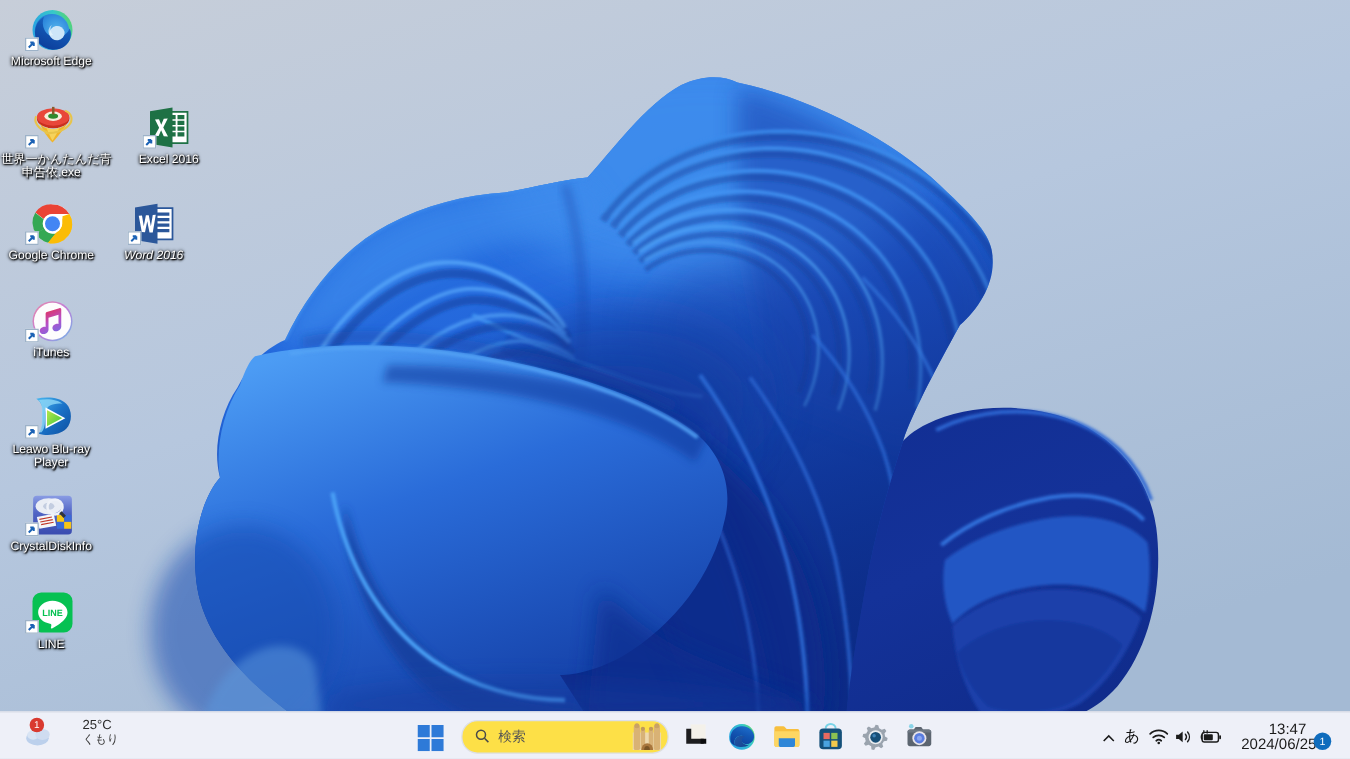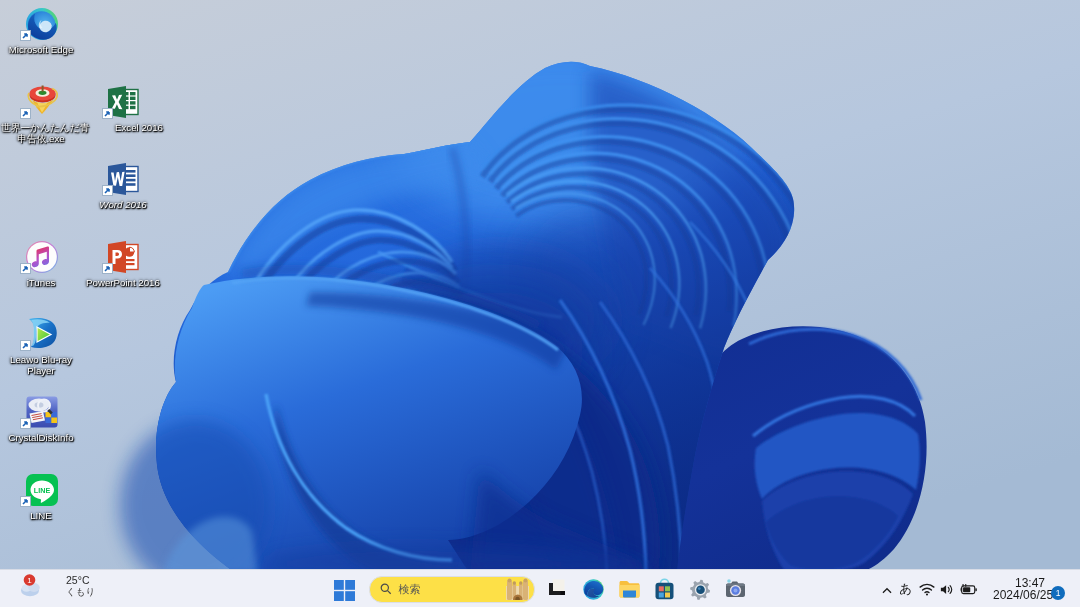--- a/index.html
+++ b/index.html
@@ -264,20 +264,37 @@
 <path d="M 8 15 C 10.5 21 14.5 26.5 18 30 C 21.5 26.5 26.5 20 29.5 15 C 26 18 22 19.6 18.8 19.6 C 15 19.6 10.5 18 8 15 Z" fill="#f0b429"></path>
 <path d="M 13 17.5 C 14.3 21.5 16.3 25.5 18 28.5 C 20 25.5 22.3 21.5 23.6 17.8 C 22 18.8 20.2 19.3 19 19.3 C 17.2 19.3 15 18.6 13 17.5 Z" fill="#f6d35c"></path>
 <path d="M 5 9 C 2.5 13.5 7 19.5 14 21.8 M 28 4.5 C 33.5 6.5 35 12 30.8 16.5 C 26.8 20.8 18.5 23.3 12 22.3" stroke="#e8c44a" stroke-width="1.7" fill="none"></path>
         </svg><span class="sc">
           <svg width="9" height="9" viewBox="0 0 9 9">
             <path d="M2 7 L6 3 M6 3 L3.2 3 M6 3 L6 5.8" stroke="#1b62b5" stroke-width="1.6" fill="none"></path>
           </svg>
         </span></span>
   <div class="lbl" style="">世界一かんたんだ青<br>申告依.exe</div>
 </div>
+    <div class="ic" style="left:1px;top:161px;width:80px;">
+  <span class="g"><svg width="36" height="36" viewBox="0 0 36 36">
+<circle cx="18" cy="18" r="15.5" fill="#fff"></circle>
+<path d="M 18 2.5 A 15.5 15.5 0 0 1 31.4 10.2 L 18 10.2 A 8 8 0 0 0 11 14.2 L 4.3 9 A 15.5 15.5 0 0 1 18 2.5 Z" fill="#ea4335"></path>
+<path d="M 4.2 9.2 L 11 14.3 A 8 8 0 0 0 11.4 22 L 4.8 26 A 15.5 15.5 0 0 1 4.2 9.2 Z" fill="#34a853"></path>
+<path d="M 4.7 25.8 L 11.3 21.8 A 8 8 0 0 0 18 26 L 21 26 L 14.5 33.2 A 15.5 15.5 0 0 1 4.7 25.8 Z" fill="#34a853"></path>
+<path d="M 31.5 10.3 A 15.5 15.5 0 0 1 14.4 33.2 L 21.8 24 A 8 8 0 0 0 26 18 L 26 14 Z" fill="#fbbc05"></path>
+<path d="M 14.6 33.3 L 21.6 24.6 A 8 8 0 0 0 26 18 L 26 12 L 31.5 10.2 A 15.5 15.5 0 0 1 14.6 33.3 Z" fill="#fbbc05"></path>
+<circle cx="18" cy="18" r="7.6" fill="#fff"></circle>
+<circle cx="18" cy="18" r="6" fill="#4285f4"></circle>
+</svg><span class="sc">
+          <svg width="9" height="9" viewBox="0 0 9 9">
+            <path d="M2 7 L6 3 M6 3 L3.2 3 M6 3 L6 5.8" stroke="#1b62b5" stroke-width="1.6" fill="none"></path>
+          </svg>
+        </span></span>
+  <div class="lbl" style="">Google Chrome</div>
+</div>
     <div class="ic" style="left:1px;top:239px;width:80px;">
   <span class="g"><svg width="36" height="36" viewBox="0 0 36 36">
 <defs>
             <linearGradient id="itg" x1="0" y1="0" x2="1" y2="1">
               <stop offset="0" stop-color="#e98aa8"></stop>
               <stop offset="0.5" stop-color="#c27bd8"></stop>
               <stop offset="1" stop-color="#6db9e8"></stop>
             </linearGradient>
 <linearGradient id="itn" x1="0.3" y1="0" x2="0.7" y2="1">
               <stop offset="0" stop-color="#e63050"></stop>
@@ -350,21 +367,21 @@
 <rect x="2" y="2" width="32" height="32" rx="7" fill="#06c152"></rect>
 <path d="M 18 8.5 C 11.6 8.5 6.5 12.7 6.5 17.8 C 6.5 22.4 10.6 26.2 16 26.9 C 16.4 27 16.9 27.2 17 27.5 C 17.1 27.8 17.1 28.3 17 28.7 L 16.8 29.8 C 16.7 30.2 16.5 31.2 18 30.5 C 19.5 29.8 25 26.4 27.5 23.5 C 29.2 21.7 30 19.9 30 17.8 C 30 12.7 24.4 8.5 18 8.5 Z" fill="#fff"></path>
 <text x="18" y="21" font-size="7.2" font-weight="bold" fill="#06c152" text-anchor="middle" font-family="Liberation Sans">LINE</text>
 </svg><span class="sc">
           <svg width="9" height="9" viewBox="0 0 9 9">
             <path d="M2 7 L6 3 M6 3 L3.2 3 M6 3 L6 5.8" stroke="#1b62b5" stroke-width="1.6" fill="none"></path>
           </svg>
         </span></span>
   <div class="lbl" style="">LINE</div>
 </div>
-    <div class="ic" style="left:83px;top:84px;width:80px;text-align:right;">
+    <div class="ic" style="left:95px;top:84px;width:80px;">
   <span class="g"><svg width="36" height="36" viewBox="0 0 36 36">
 <rect x="15" y="5.5" width="17" height="25" fill="#fff" stroke="#1e7145" stroke-width="1.4"></rect>
 <g fill="#1e7145">
 <rect x="17.5" y="8" width="5" height="3.4"></rect>
             <rect x="24" y="8" width="5.5" height="3.4"></rect>
 <rect x="17.5" y="12.6" width="5" height="3.4"></rect>
             <rect x="24" y="12.6" width="5.5" height="3.4"></rect>
 <rect x="17.5" y="17.2" width="5" height="3.4"></rect>
             <rect x="24" y="17.2" width="5.5" height="3.4"></rect>
 <rect x="17.5" y="21.8" width="5" height="3.4"></rect>
@@ -389,36 +406,20 @@
 <rect x="18" y="22.2" width="11.5" height="2.6"></rect>
 </g>
 <path d="M 2 5 L 20 2 L 20 34 L 2 31 Z" fill="#2b579a"></path>
 <path d="M 5 11.5 L 7.6 11.4 L 9 20 L 10.7 11.2 L 13 11.1 L 14.7 20 L 16.2 10.9 L 18.6 10.8 L 16.2 25 L 13.6 24.9 L 11.8 16 L 10 24.7 L 7.4 24.6 Z" fill="#fff"></path>
 </svg><span class="sc">
           <svg width="9" height="9" viewBox="0 0 9 9">
             <path d="M2 7 L6 3 M6 3 L3.2 3 M6 3 L6 5.8" stroke="#1b62b5" stroke-width="1.6" fill="none"></path>
           </svg>
         </span></span>
   <div class="lbl" style="">Word 2016</div>
-</div>
-    <div class="ic" style="left:83px;top:239px;width:80px;">
-  <span class="g"><svg width="36" height="36" viewBox="0 0 36 36">
-<rect x="15" y="5.5" width="17" height="25" fill="#fff" stroke="#d24726" stroke-width="1.4"></rect>
-<circle cx="23.5" cy="13" r="4.8" fill="#d24726"></circle>
-<path d="M 23.5 8.2 A 4.8 4.8 0 0 1 28.3 13 L 23.5 13 Z" fill="#fff" stroke="#d24726" stroke-width="1"></path>
-<rect x="18.5" y="20" width="10" height="2.2" fill="#d24726"></rect>
-<rect x="18.5" y="24" width="10" height="2.2" fill="#d24726"></rect>
-<path d="M 2 5 L 20 2 L 20 34 L 2 31 Z" fill="#d24726"></path>
-<path d="M 6.5 11 L 11.5 11 C 14.3 11 16 12.6 16 15.2 C 16 17.8 14.3 19.5 11.5 19.5 L 9.5 19.5 L 9.5 25 L 6.5 25 Z M 9.5 13.6 L 9.5 17 L 11 17 C 12.3 17 13 16.4 13 15.3 C 13 14.2 12.3 13.6 11 13.6 Z" fill="#fff"></path>
-</svg><span class="sc">
-          <svg width="9" height="9" viewBox="0 0 9 9">
-            <path d="M2 7 L6 3 M6 3 L3.2 3 M6 3 L6 5.8" stroke="#1b62b5" stroke-width="1.6" fill="none"></path>
-          </svg>
-        </span></span>
-  <div class="lbl" style="">PowerPoint 2016</div>
 </div>
 <div id="taskbar">
   <div id="weather">
     <svg width="24" height="26" viewBox="0 0 24 26">
 <ellipse cx="10" cy="17.5" rx="9" ry="5.8" fill="#bcd0ec"></ellipse>
 <ellipse cx="6.5" cy="15" rx="4.8" ry="3.8" fill="#d8e4f4"></ellipse>
 <ellipse cx="14" cy="14.5" rx="5.8" ry="4.4" fill="#cfdcf0"></ellipse>
 <circle cx="9.5" cy="7" r="5.8" fill="#d93a30"></circle>
 <text x="9.5" y="9.8" font-size="8" fill="#fff" text-anchor="middle" font-family="Liberation Sans">1</text>
 </svg>

